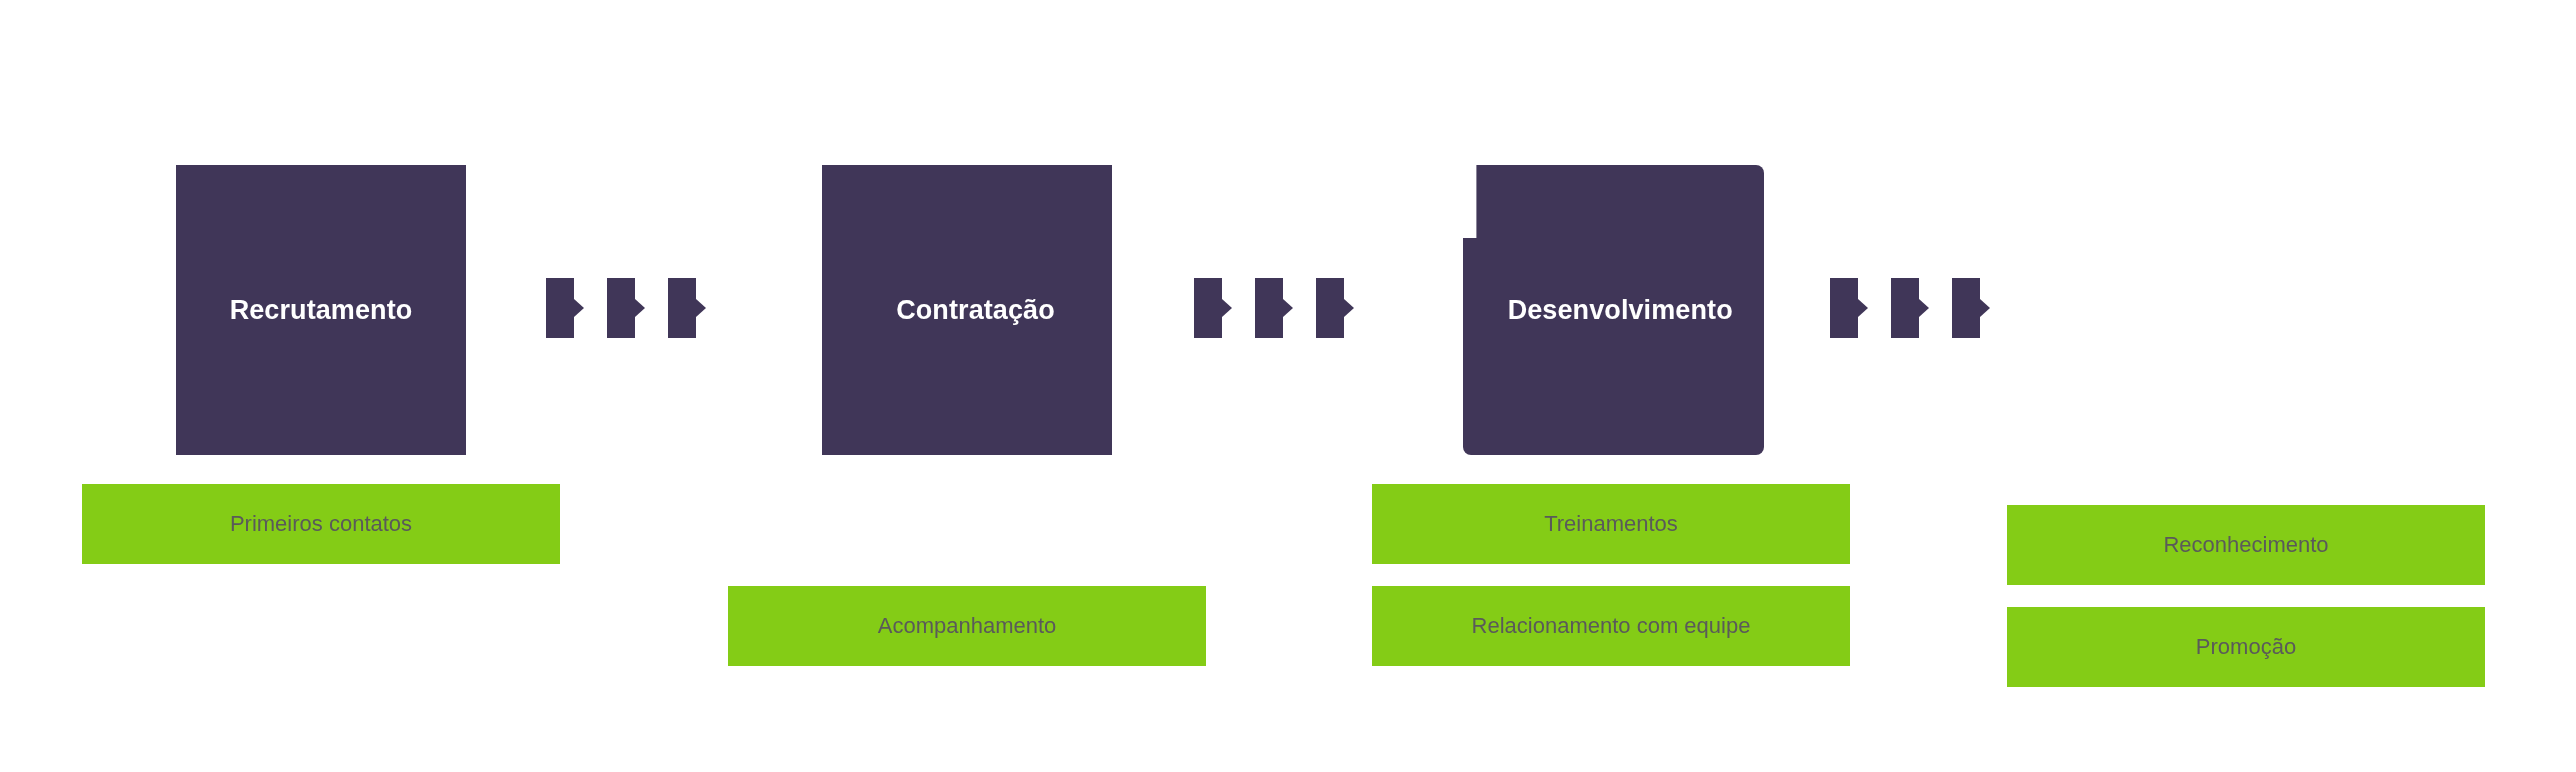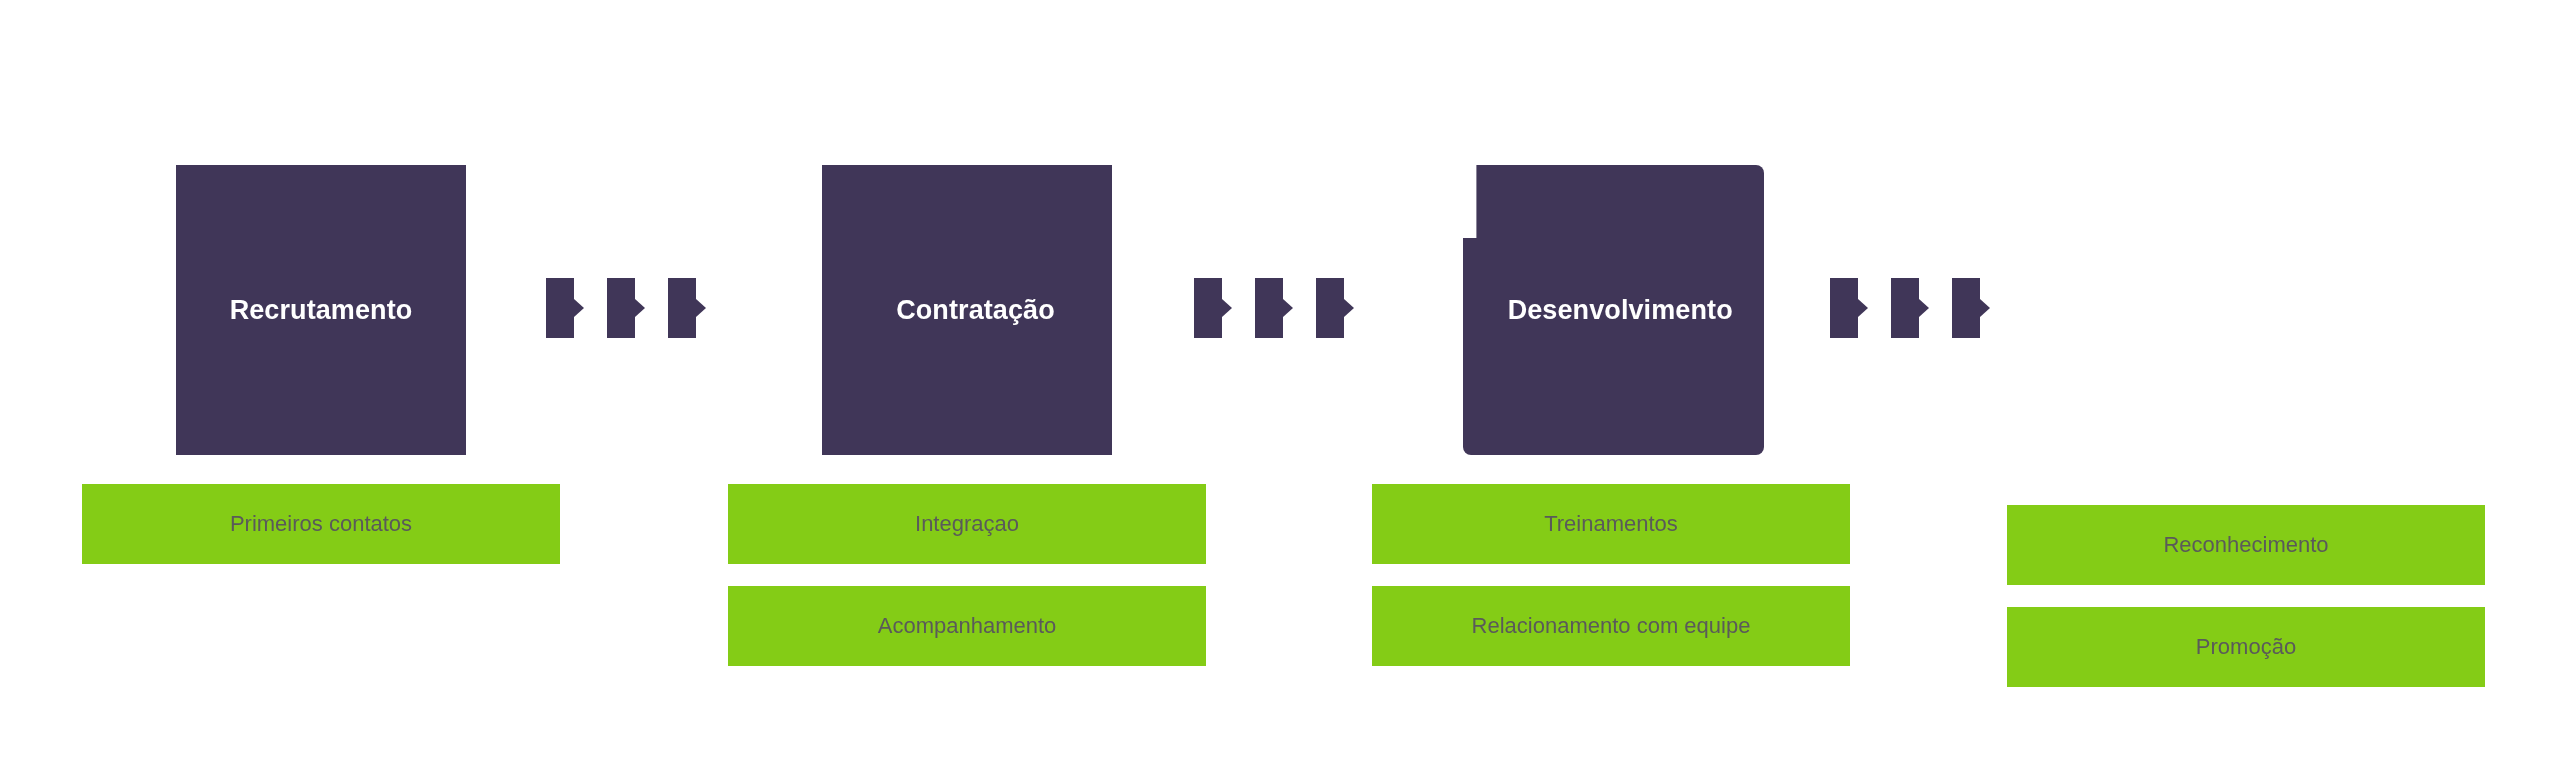--- a/index.html
+++ b/index.html
@@ -164,23 +164,20 @@
     <span class="arrow-chevron"></span>
     <span class="arrow-gap"></span>
     <span class="arrow-chevron"></span>
     <span class="arrow-gap"></span>
     <span class="arrow-chevron"></span>
   </div>
 
   <div class="outcome-bar col-1 row-1">
     <span class="outcome-label">Primeiros contatos</span>
   </div>
-  <div class="outcome-bar col-2 row-1">
-    <span class="outcome-label">Integraçao</span>
-  </div>
   <div class="outcome-bar col-3 row-1">
     <span class="outcome-label">Treinamentos</span>
   </div>
   <div class="outcome-bar col-4 row-1">
     <span class="outcome-label">Reconhecimento</span>
   </div>
 
   <div class="outcome-bar col-3 row-2">
     <span class="outcome-label">Relacionamento com equipe</span>
   </div>

